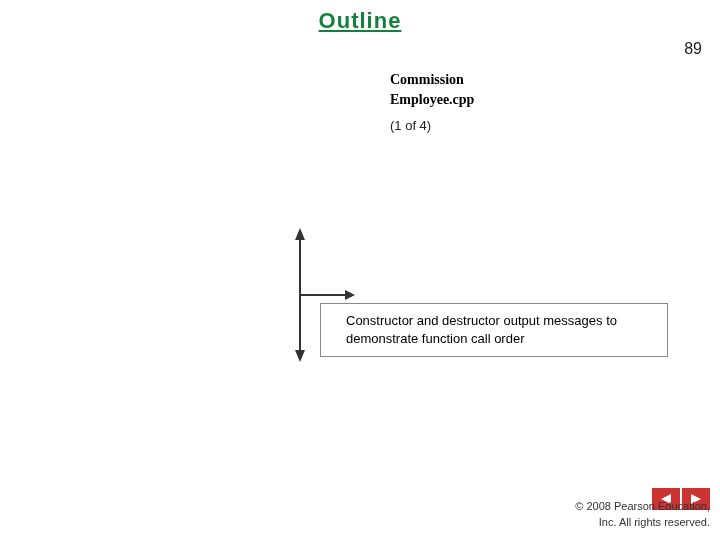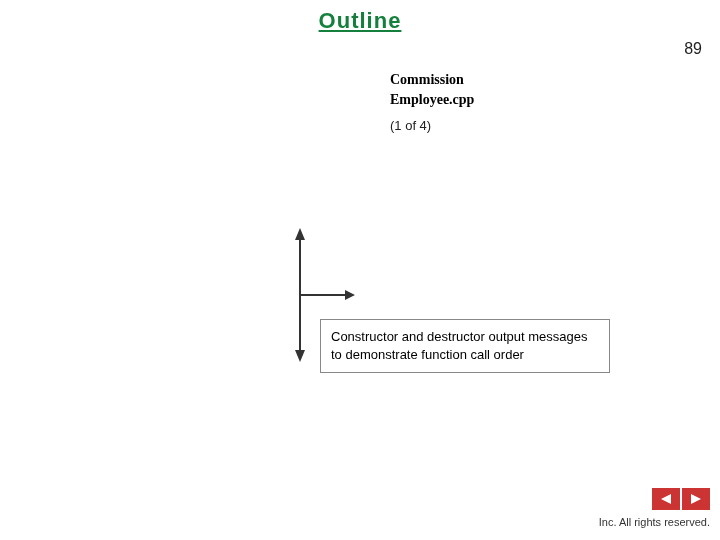--- a/index.html
+++ b/index.html
@@ -71,28 +71,27 @@
       left: 200px;
       width: 200px;
       height: 160px;
     }
 
     
     .callout-box {
       position: absolute;
       top: 303px;
       left: 320px;
-      width: 290px;
+      width: 348px;
       border: 1px solid #888;
       background: #fff;
-      padding: 8px 10px;
+      padding: 8px 25px;
       font-size: 13px;
       color: #000;
       line-height: 1.4;
-      margin-top: 16px;
     }
 
     
     .footer {
       position: absolute;
       bottom: 10px;
       right: 10px;
       text-align: right;
       font-size: 11px;
       color: #333;
@@ -166,16 +165,17 @@
       </svg>
     </button>
     <button class="nav-btn" title="Next">
       <svg viewBox="0 0 14 14">
         <polygon points="2,2 12,7 2,12"></polygon>
       </svg>
     </button>
   </div>
 
   <div class="footer">
+    <div>© 2008 Pearson Education,</div>
     <div>Inc.  All rights reserved.</div>
   </div>
 
 </div>
 
 </body></html>

